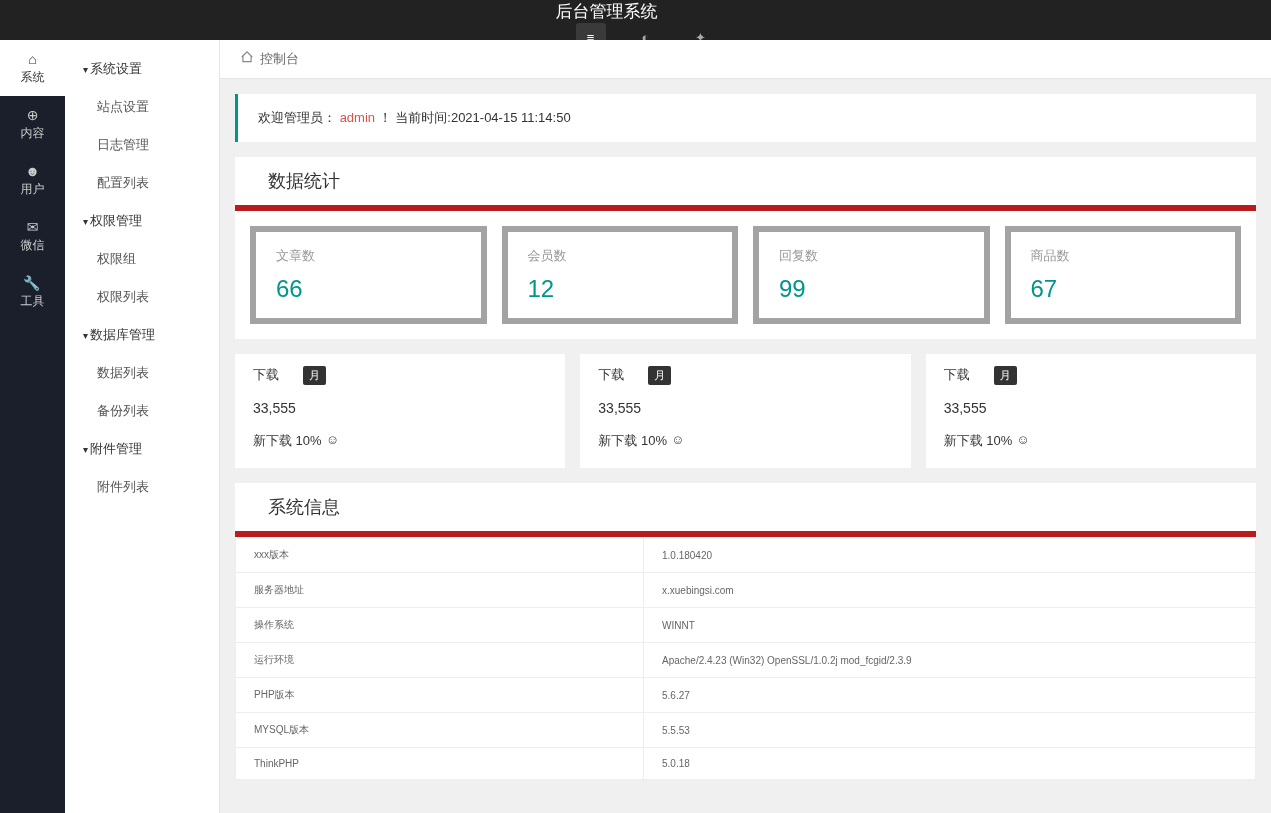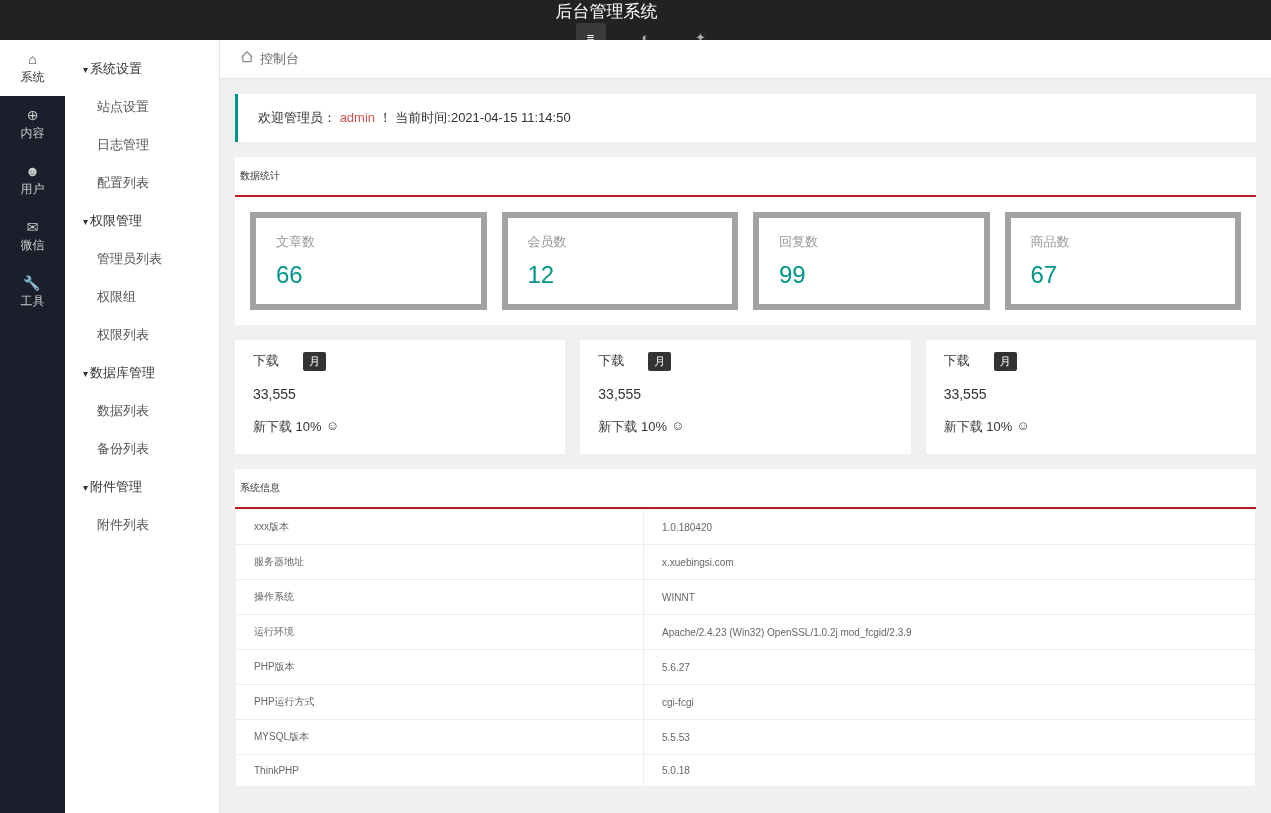--- a/index.html
+++ b/index.html
@@ -25,21 +25,21 @@
 
 .main { flex: 1; overflow-y: auto; background: #f0f0f0; }
 .breadcrumb { background: #fff; padding: 10px 20px; border-bottom: 1px solid #e5e5e5; font-size: 13px; color: #666; display: flex; gap: 6px; }
 
 .content { padding: 15px; }
 
 .alert { background: #fff; border-left: 3px solid #009688; padding: 15px 20px; font-size: 13px; color: #333; margin-bottom: 15px; }
 .alert .admin { color: #d9534f; }
 
 .panel { background: #fff; margin-bottom: 15px; }
-.panel-header { padding: 12px 5px; border-bottom: 2px solid #b91c1c; font-size: 10px; color: #333; }
+.panel-header { padding: 12px 33px; border-bottom: 6px solid #b91c1c; font-size: 18px; color: #333; }
 
 .stats { display: flex; gap: 15px; padding: 15px; }
 .stat-box { flex: 1; border: 6px solid #a3a3a3; padding: 15px 20px; }
 .stat-label { font-size: 13px; color: #999; margin-bottom: 10px; }
 .stat-value { font-size: 24px; color: #009688; font-weight: 400; }
 
 .download-row { display: flex; gap: 15px; margin-bottom: 15px; }
 .download-box { flex: 1; background: #fff; padding: 12px 18px 18px; }
 .dl-header { display: flex; align-items: flex-start; gap: 24px; font-size: 13px; margin-bottom: 15px; }
 .badge { background: #333; color: #fff; font-size: 11px; padding: 2px 6px; border-radius: 2px; }
@@ -94,21 +94,20 @@
     </div>
   </div>
 
   <div class="sidebar">
     <div class="menu-group"><span class="caret">▾</span><span>系统设置</span></div>
     <div class="menu-item">站点设置</div>
     <div class="menu-item">日志管理</div>
     <div class="menu-item">配置列表</div>
 
     <div class="menu-group"><span class="caret">▾</span><span>权限管理</span></div>
-    <div class="menu-item">管理员列表</div>
     <div class="menu-item">权限组</div>
     <div class="menu-item">权限列表</div>
 
     <div class="menu-group"><span class="caret">▾</span><span>数据库管理</span></div>
     <div class="menu-item">数据列表</div>
     <div class="menu-item">备份列表</div>
 
     <div class="menu-group"><span class="caret">▾</span><span>附件管理</span></div>
     <div class="menu-item">附件列表</div>
   </div>
@@ -204,24 +203,20 @@
               </tr>
           <tr>
                 <td>运行环境</td>
                 <td>Apache/2.4.23 (Win32) OpenSSL/1.0.2j mod_fcgid/2.3.9</td>
               </tr>
           <tr>
                 <td>PHP版本</td>
                 <td>5.6.27</td>
               </tr>
           <tr>
-                <td>PHP运行方式</td>
-                <td>cgi-fcgi</td>
-              </tr>
-          <tr>
                 <td>MYSQL版本</td>
                 <td>5.5.53</td>
               </tr>
           <tr>
                 <td>ThinkPHP</td>
                 <td>5.0.18</td>
               </tr>
         </tbody>
           </table>
       </div>

